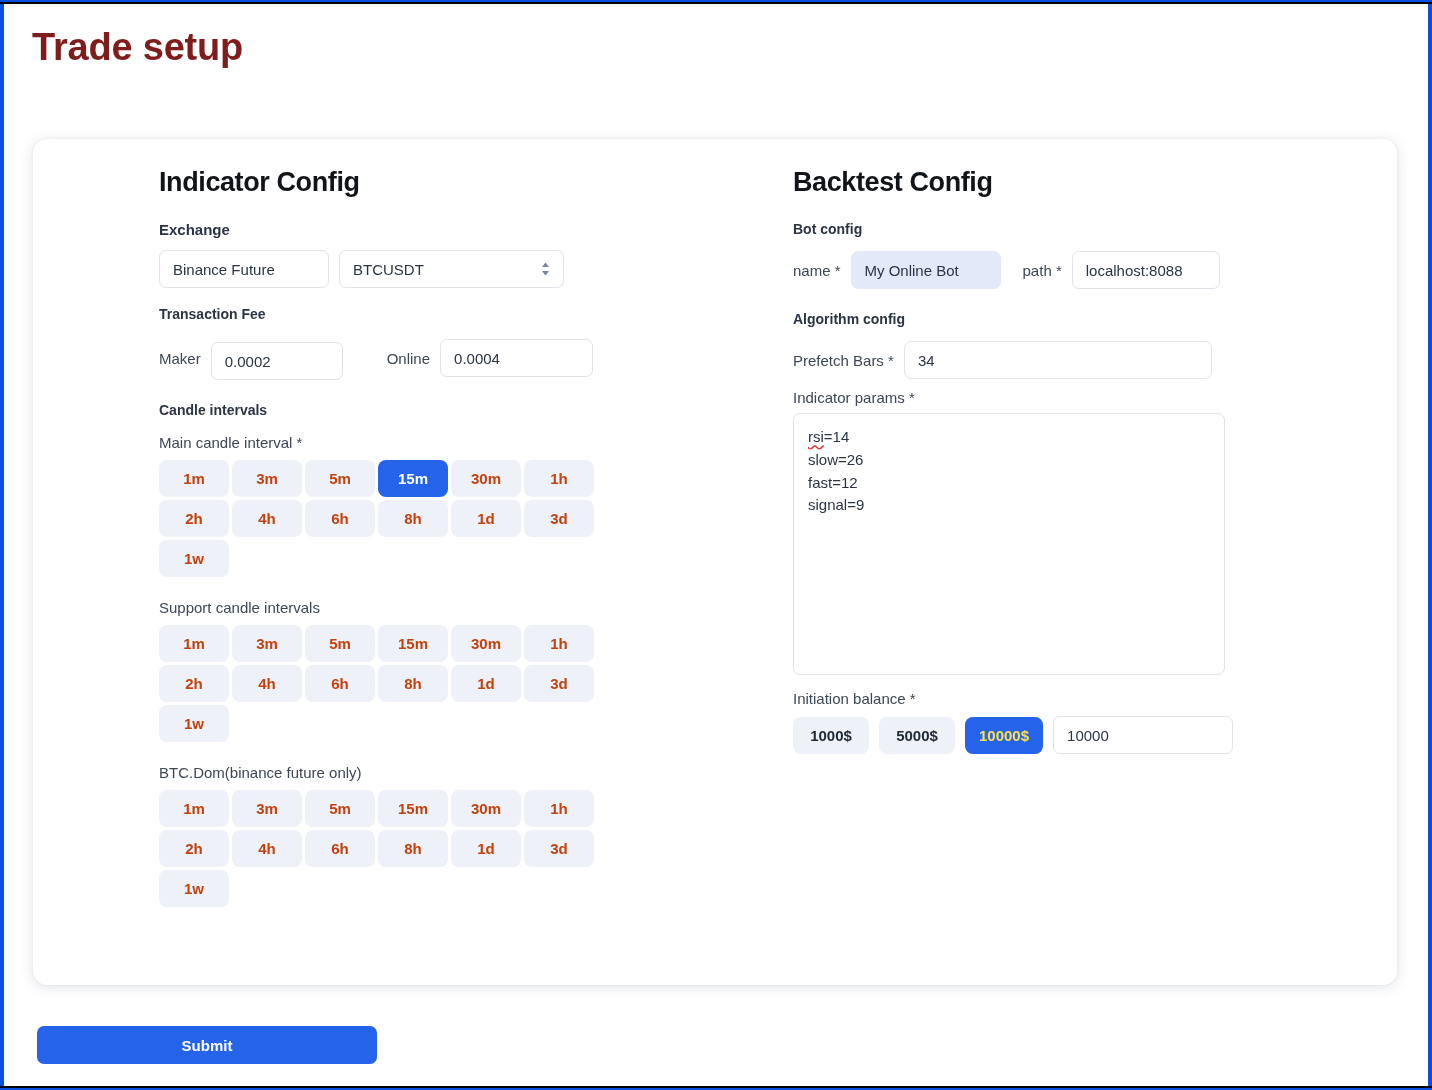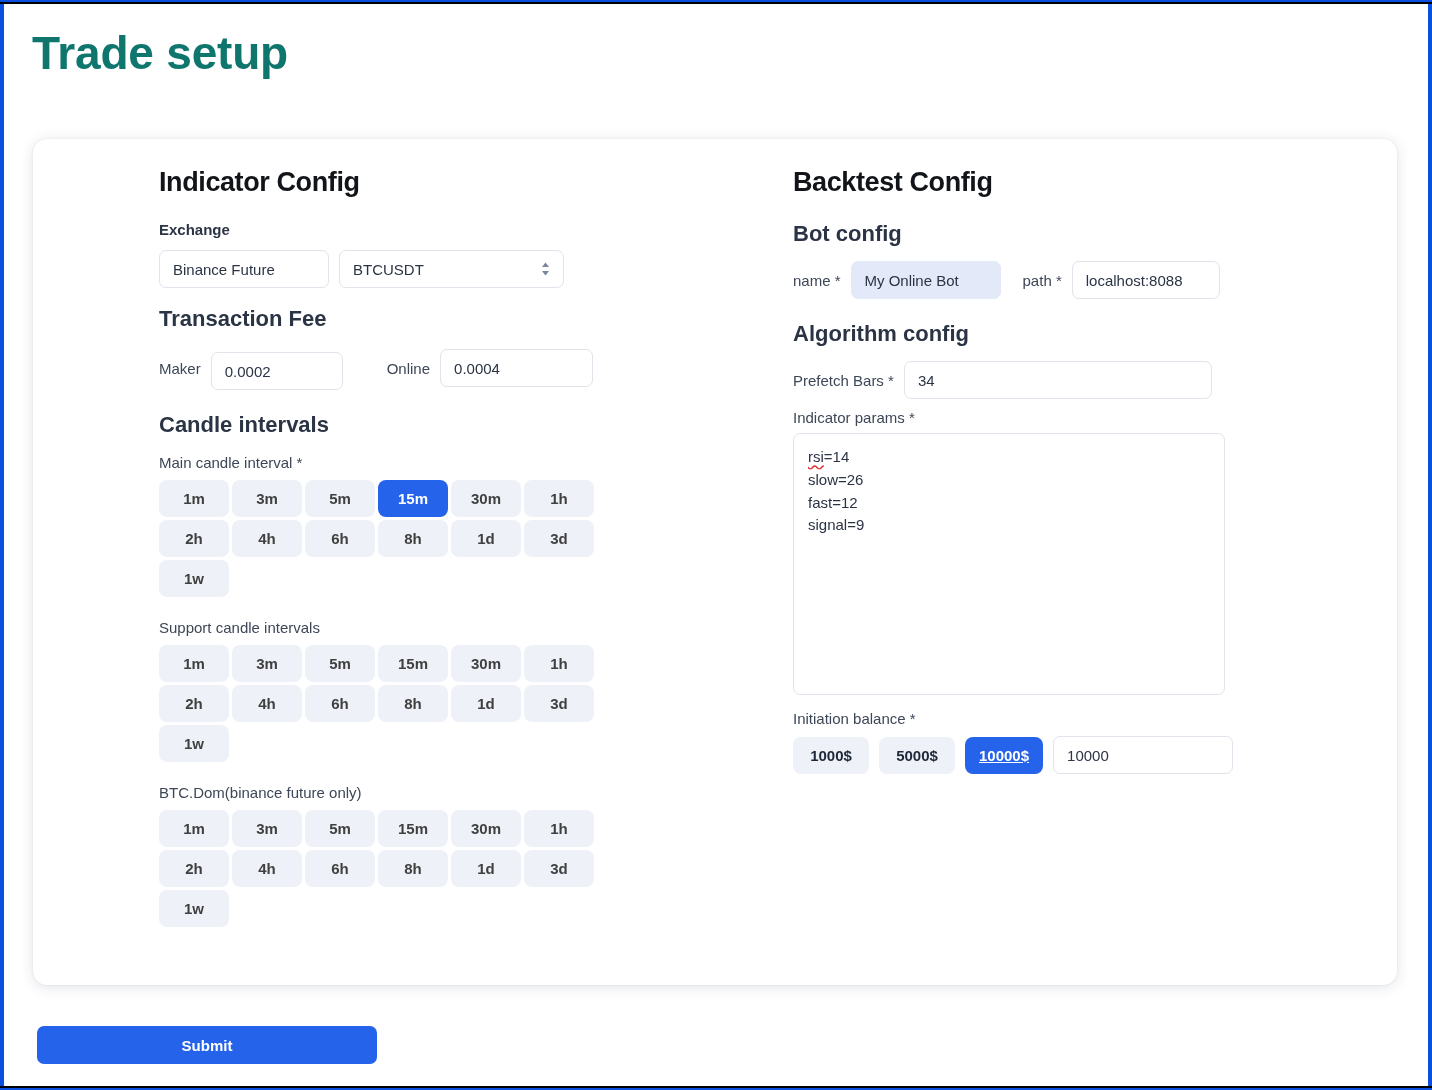--- a/index.html
+++ b/index.html
@@ -33,22 +33,22 @@
 
   #page {
     position: absolute;
     inset: 0;
     padding: 0;
     overflow: hidden;
   }
 
   
   .page-title {
-    color: #0f766e;
-    font-size: 46px;
+    color: #7f1d1d;
+    font-size: 38px;
     font-weight: 700;
     letter-spacing: -0.2px;
     padding: 22px 0 0 28px;
   }
 
   
   .card {
     position: absolute;
     left: 29px;
     top: 135px;
@@ -77,21 +77,21 @@
     letter-spacing: -0.4px;
     margin-bottom: 23px;
   }
   .sub-head {
     font-size: 15px;
     font-weight: 700;
     color: #2b3445;
     margin-bottom: 12px;
   }
   .sub-head.lg {
-    font-size: 22px;
+    font-size: 14px;
     font-weight: 700;
     color: #2b3445;
   }
   .field-label {
     font-size: 15px;
     color: #3d4757;
     font-weight: 400;
     margin-bottom: 9px;
   }
 
@@ -143,21 +143,21 @@
     display: grid;
     grid-template-columns: repeat(6, 70px);
     gap: 3px;
     margin-bottom: 4px;
   }
   .chip {
     height: 37px;
     border: none;
     border-radius: 8px;
     background: #eef1f7;
-    color: #404040;
+    color: #c2410c;
     font-family: "Liberation Sans", sans-serif;
     font-size: 15px;
     font-weight: 600;
     cursor: pointer;
     display: flex;
     align-items: center;
     justify-content: center;
   }
   .chip.active {
     background: #2563eb;
@@ -195,21 +195,21 @@
     padding: 0 14px;
     border: none;
     border-radius: 8px;
     background: #eef1f7;
     color: #1f2838;
     font-family: "Liberation Sans", sans-serif;
     font-size: 15px;
     font-weight: 600;
     cursor: pointer;
   }
-  .bal-chip.active { background: #2563eb; color: #ffffff; text-decoration: underline; }
+  .bal-chip.active { background: #2563eb; color: #fde047; }
 
   
   .submit-btn {
     position: absolute;
     left: 33px;
     top: 1022px;
     width: 340px;
     height: 38px;
     background: #2563eb;
     border: none;

